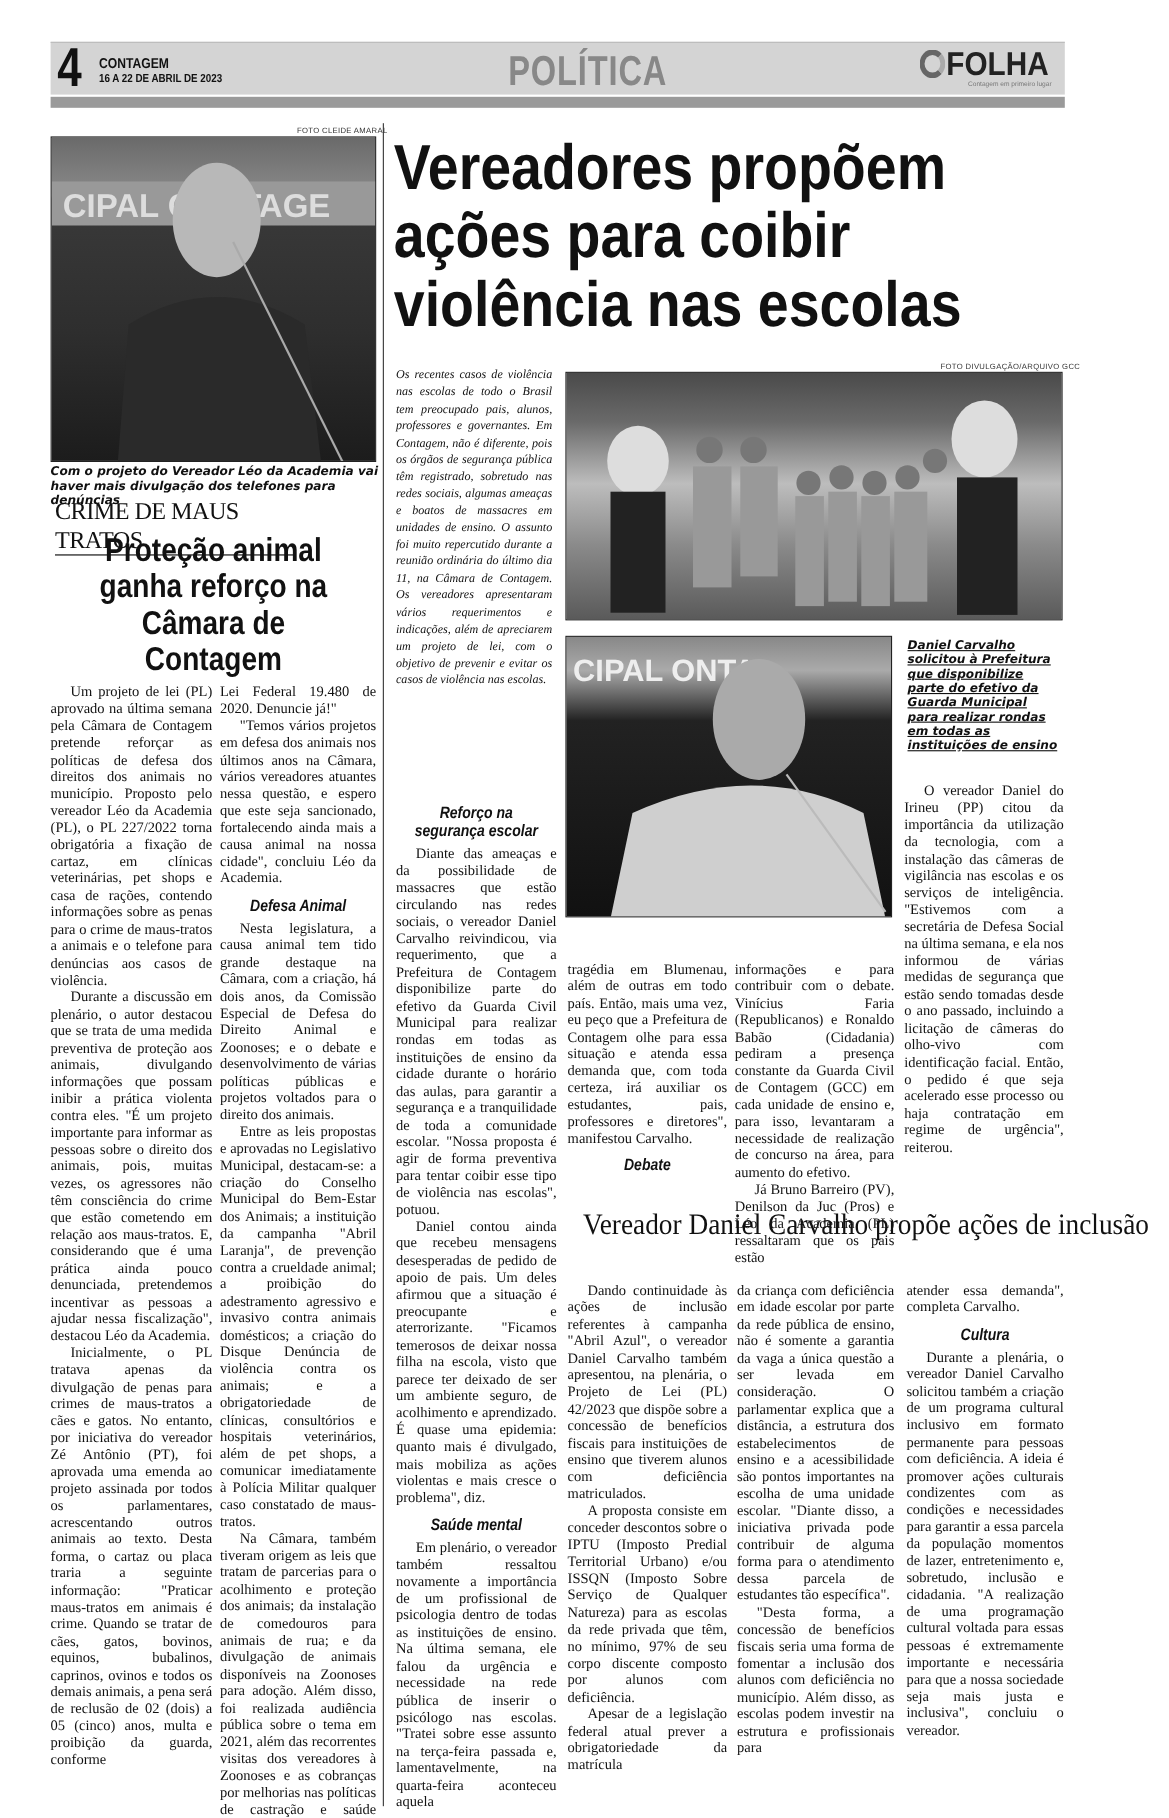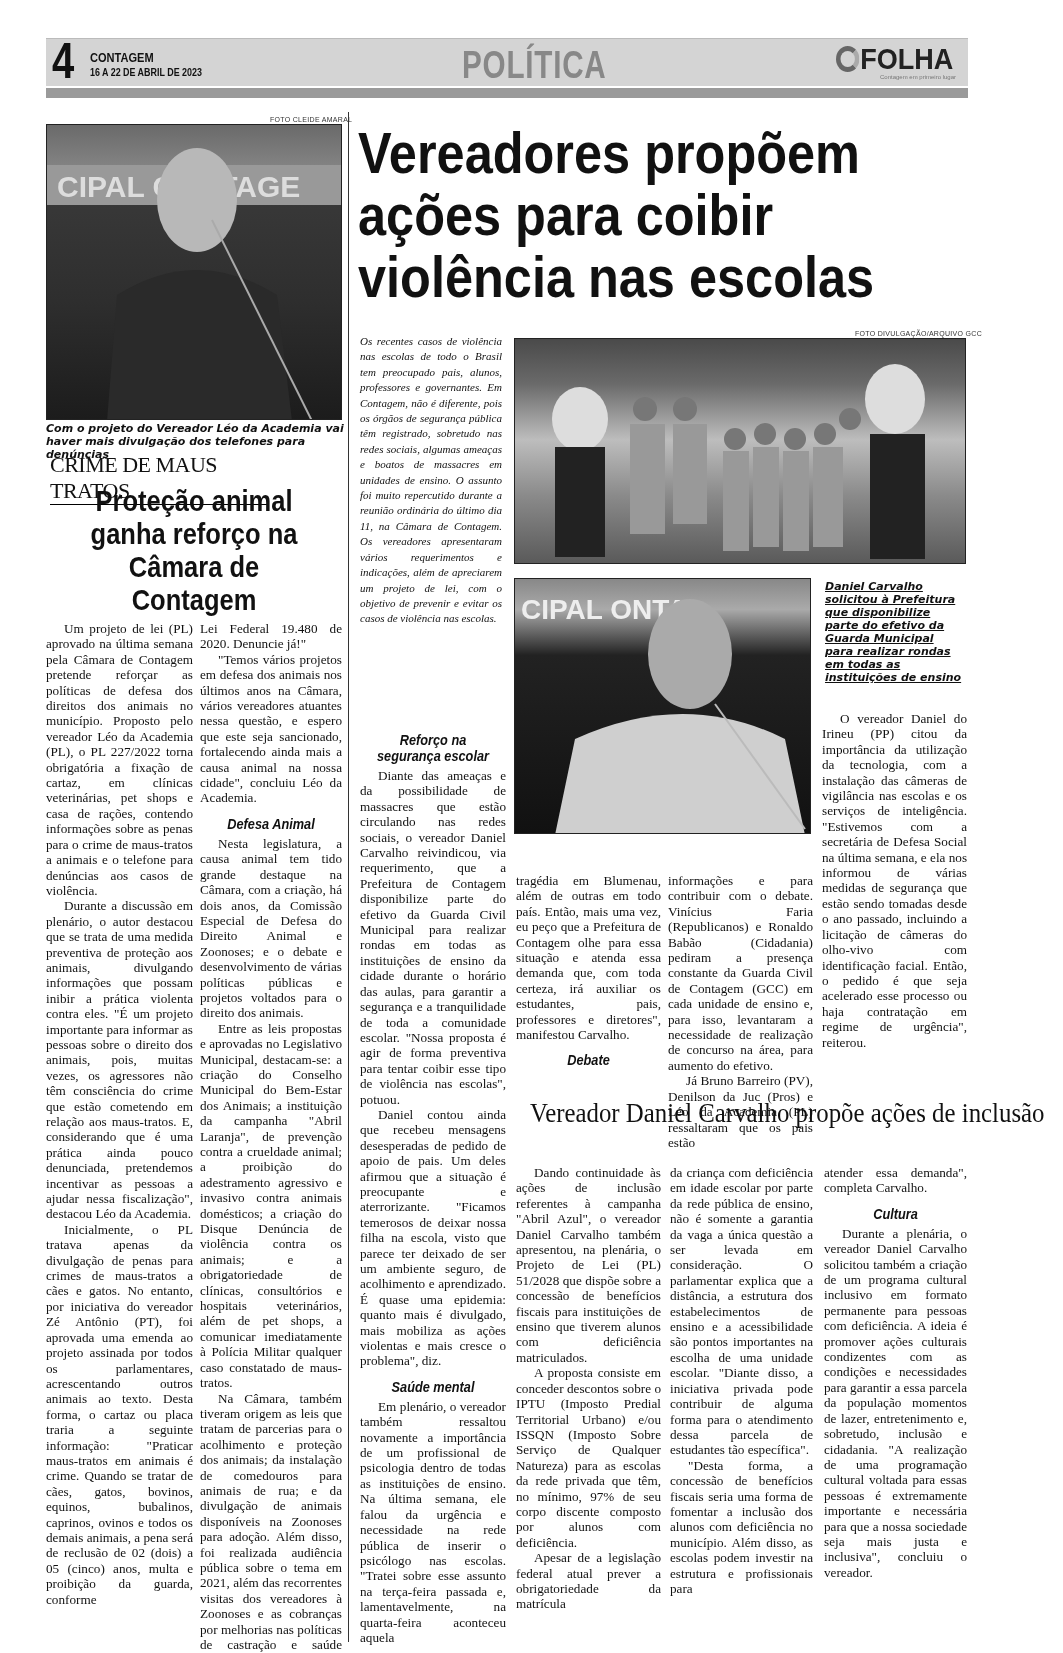--- a/index.html
+++ b/index.html
@@ -125,21 +125,21 @@
   <p class="noind">informações e para contribuir com o debate. Vinícius Faria (Republicanos) e Ronaldo Babão (Cidadania) pediram a presença constante da Guarda Civil de Contagem (GCC) em cada unidade de ensino e, para isso, levantaram a necessidade de realização de concurso na área, para aumento do efetivo.</p>
   <p>Já Bruno Barreiro (PV), Denilson da Juc (Pros) e Léo da Academia (PL) ressaltaram que os pais estão</p>
 </div>
 <div class="abs col" style="left:822px;top:683px;width:145px;">
   <p>O vereador Daniel do Irineu (PP) citou da importância da utilização da tecnologia, com a instalação das câmeras de vigilância nas escolas e os serviços de inteligência. "Estivemos com a secretária de Defesa Social na última semana, e ela nos informou de várias medidas de segurança que estão sendo tomadas desde o ano passado, incluindo a licitação de câmeras do olho-vivo com identificação facial. Então, o pedido é que seja acelerado esse processo ou haja contratação em regime de urgência", reiterou.</p>
 </div>
 
 <div class="abs" style="left:530px;top:1096px;width:440px;font-family:'Liberation Serif',serif;font-size:27px;line-height:34px;color:#111;transform:scaleX(0.92);transform-origin:left;white-space:nowrap;">Vereador Daniel Carvalho propõe ações de inclusão</div>
 
 <div class="abs col" style="left:516px;top:1137px;width:145px;">
-  <p>Dando continuidade às ações de inclusão referentes à campanha "Abril Azul", o vereador Daniel Carvalho também apresentou, na plenária, o Projeto de Lei (PL) 51/2028 que dispõe sobre a concessão de benefícios fiscais para instituições de ensino que tiverem alunos com deficiência matriculados.</p>
+  <p>Dando continuidade às ações de inclusão referentes à campanha "Abril Azul", o vereador Daniel Carvalho também apresentou, na plenária, o Projeto de Lei (PL) 42/2023 que dispõe sobre a concessão de benefícios fiscais para instituições de ensino que tiverem alunos com deficiência matriculados.</p>
   <p>A proposta consiste em conceder descontos sobre o IPTU (Imposto Predial Territorial Urbano) e/ou ISSQN (Imposto Sobre Serviço de Qualquer Natureza) para as escolas da rede privada que têm, no mínimo, 97% de seu corpo discente composto por alunos com deficiência.</p>
   <p>Apesar de a legislação federal atual prever a obrigatoriedade da matrícula</p>
 </div>
 <div class="abs col" style="left:670px;top:1137px;width:143px;">
   <p class="noind">da criança com deficiência em idade escolar por parte da rede pública de ensino, não é somente a garantia da vaga a única questão a ser levada em consideração. O parlamentar explica que a distância, a estrutura dos estabelecimentos de ensino e a acessibilidade são pontos importantes na escolha de uma unidade escolar. "Diante disso, a iniciativa privada pode contribuir de alguma forma para o atendimento dessa parcela de estudantes tão específica".</p>
   <p>"Desta forma, a concessão de benefícios fiscais seria uma forma de fomentar a inclusão dos alunos com deficiência no município. Além disso, as escolas podem investir na estrutura e profissionais para</p>
 </div>
 <div class="abs col" style="left:824px;top:1137px;width:143px;">
   <p class="noind">atender essa demanda", completa Carvalho.</p>
   <div class="subhead">Cultura</div>

